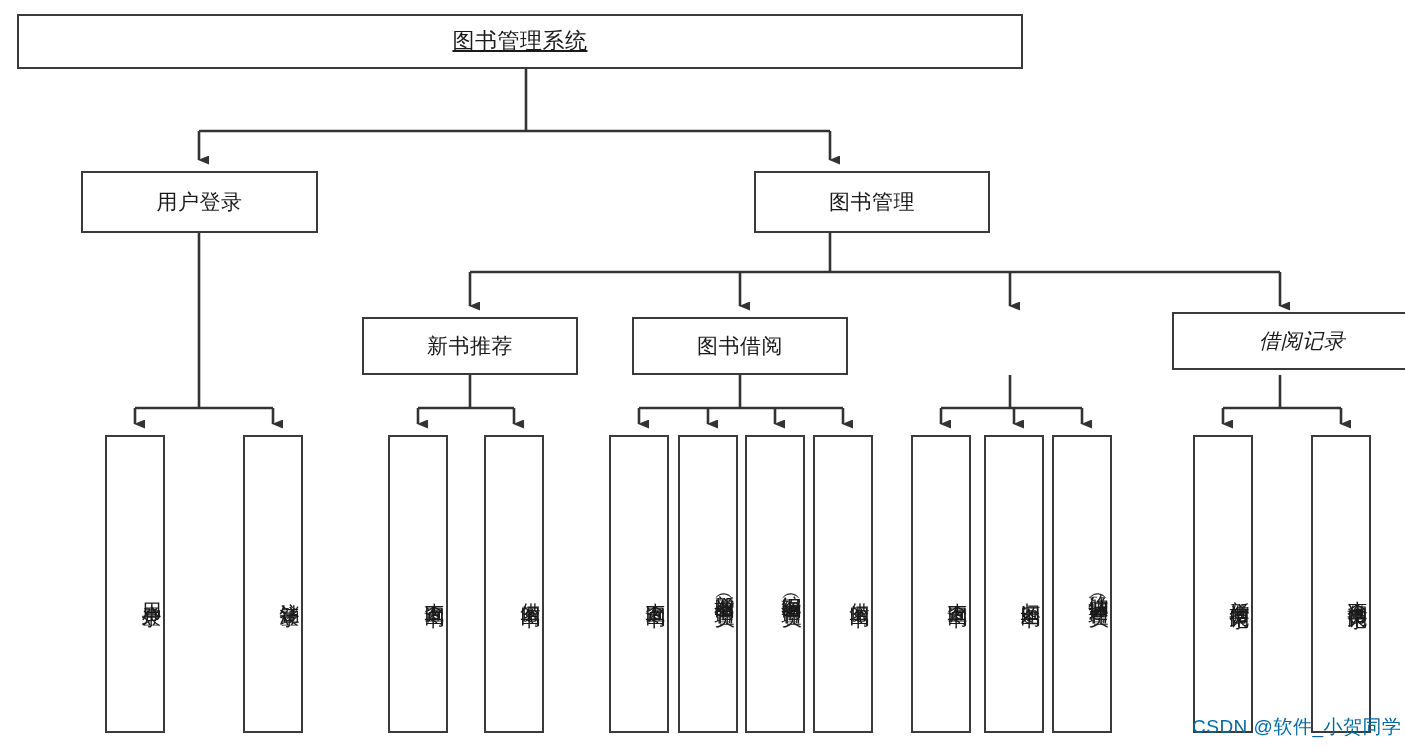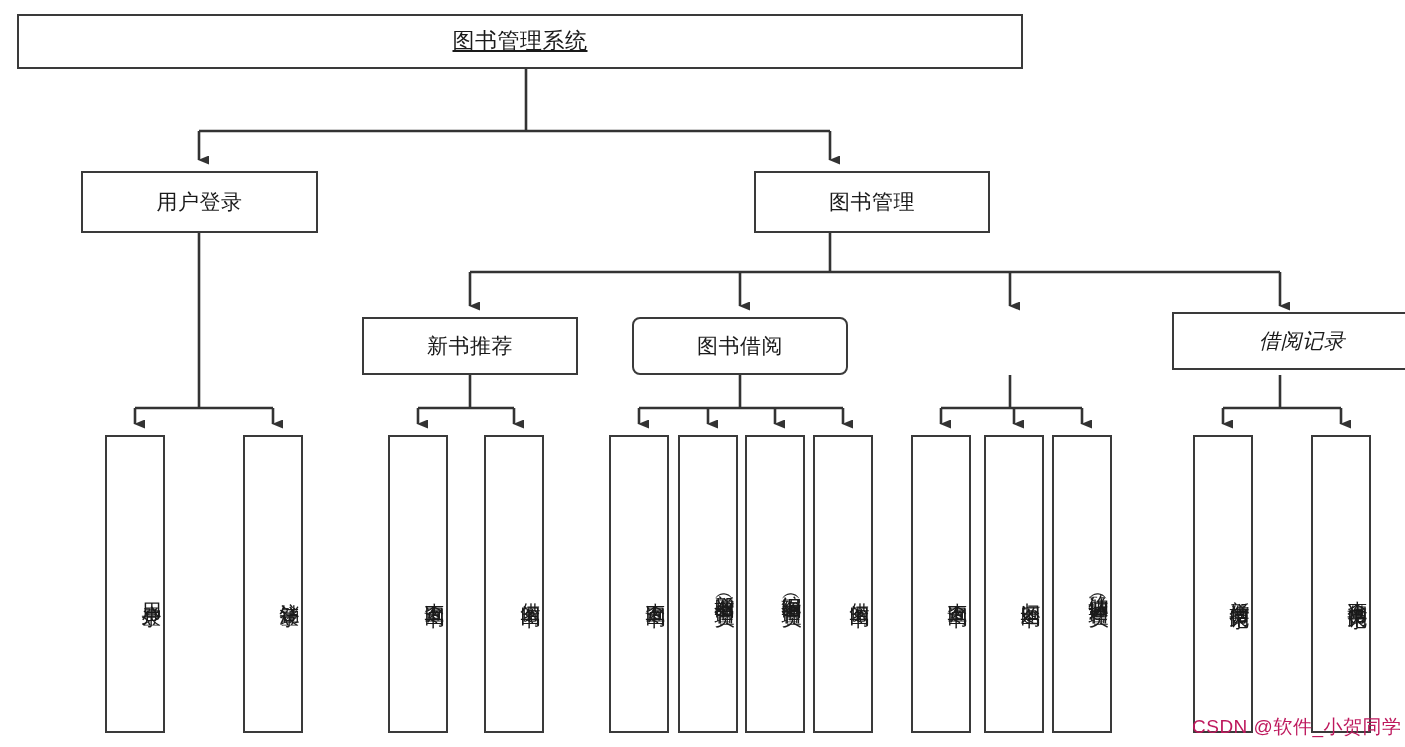--- a/index.html
+++ b/index.html
@@ -54,21 +54,21 @@
     padding-top: 14px;
     font-size: 20px;
     letter-spacing: 2px;
   }
   .node-v.tall-text {
     padding-top: 8px;
   }
   .watermark {
     position: absolute;
     font-size: 19px;
-    color: #be185d;
+    color: #0369a1;
     white-space: nowrap;
     letter-spacing: 0.5px;
     pointer-events: none;
   }
 </style>
 </head>
 <body>
 
 <div id="diagram-root">
 
@@ -121,21 +121,21 @@
       <line x1="1341" y1="408" x2="1341" y2="424" marker-end="url(#arrowhead)"></line>
     </g>
   </svg>
 
   <div class="node node-h node-root" style="left: 17px; top: 14px; width: 1006px; height: 55px;">图书管理系统</div>
 
   <div class="node node-h" style="left: 81px; top: 171px; width: 237px; height: 62px;">用户登录</div>
   <div class="node node-h" style="left: 712px; top: 171px; width: 236px; height: 62px; margin-left: 42px;">图书管理</div>
 
   <div class="node node-h" style="left: 362px; top: 317px; width: 216px; height: 58px;">新书推荐</div>
-  <div class="node node-h" style="left: 632px; top: 317px; width: 216px; height: 58px; border-radius: 8px;">图书借阅</div>
+  <div class="node node-h" style="left: 632px; top: 317px; width: 216px; height: 58px;">图书借阅</div>
   <div class="node node-h" style="left: 1172px; top: 312px; width: 260px; height: 58px; font-style: italic;">借阅记录</div>
 
   <div class="node node-v" style="left: 105px; top: 435px; width: 60px; height: 298px;">用户登录</div>
   <div class="node node-v" style="left: 243px; top: 435px; width: 60px; height: 298px;">注销登录</div>
   <div class="node node-v" style="left: 388px; top: 435px; width: 60px; height: 298px;">查询图书</div>
   <div class="node node-v" style="left: 484px; top: 435px; width: 60px; height: 298px;">借阅图书</div>
   <div class="node node-v" style="left: 609px; top: 435px; width: 60px; height: 298px;">查询图书</div>
   <div class="node node-v tall-text" style="left: 678px; top: 435px; width: 60px; height: 298px;">新增图书（管理员）</div>
   <div class="node node-v tall-text" style="left: 745px; top: 435px; width: 60px; height: 298px;">编辑图书（管理员）</div>
   <div class="node node-v" style="left: 813px; top: 435px; width: 60px; height: 298px;">借阅图书</div>

